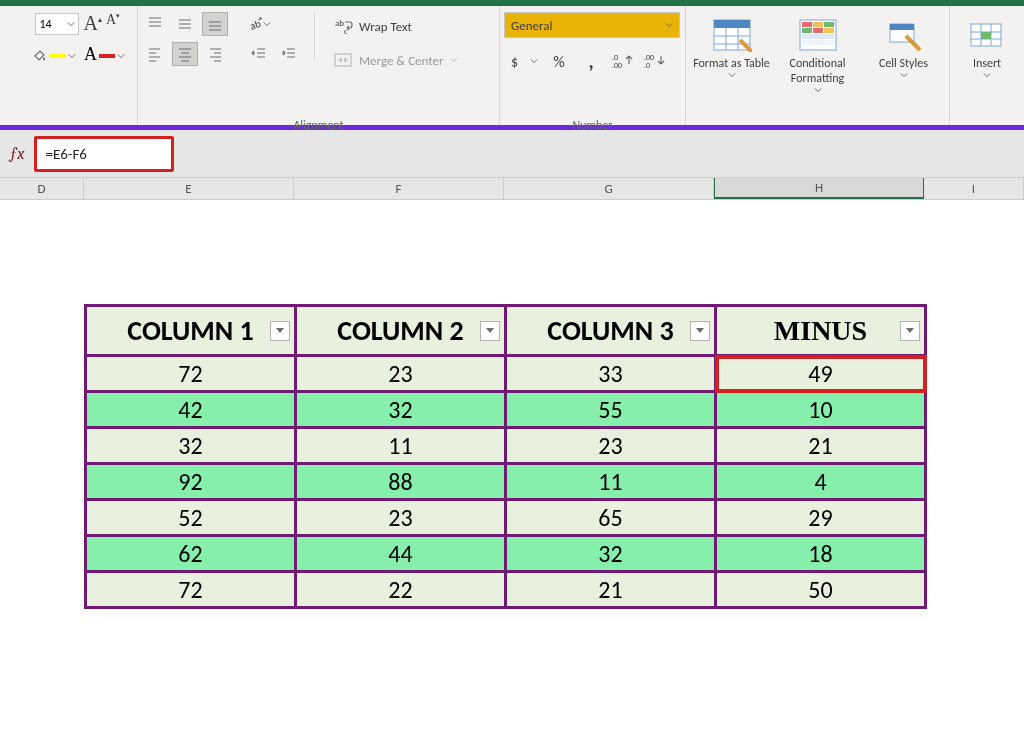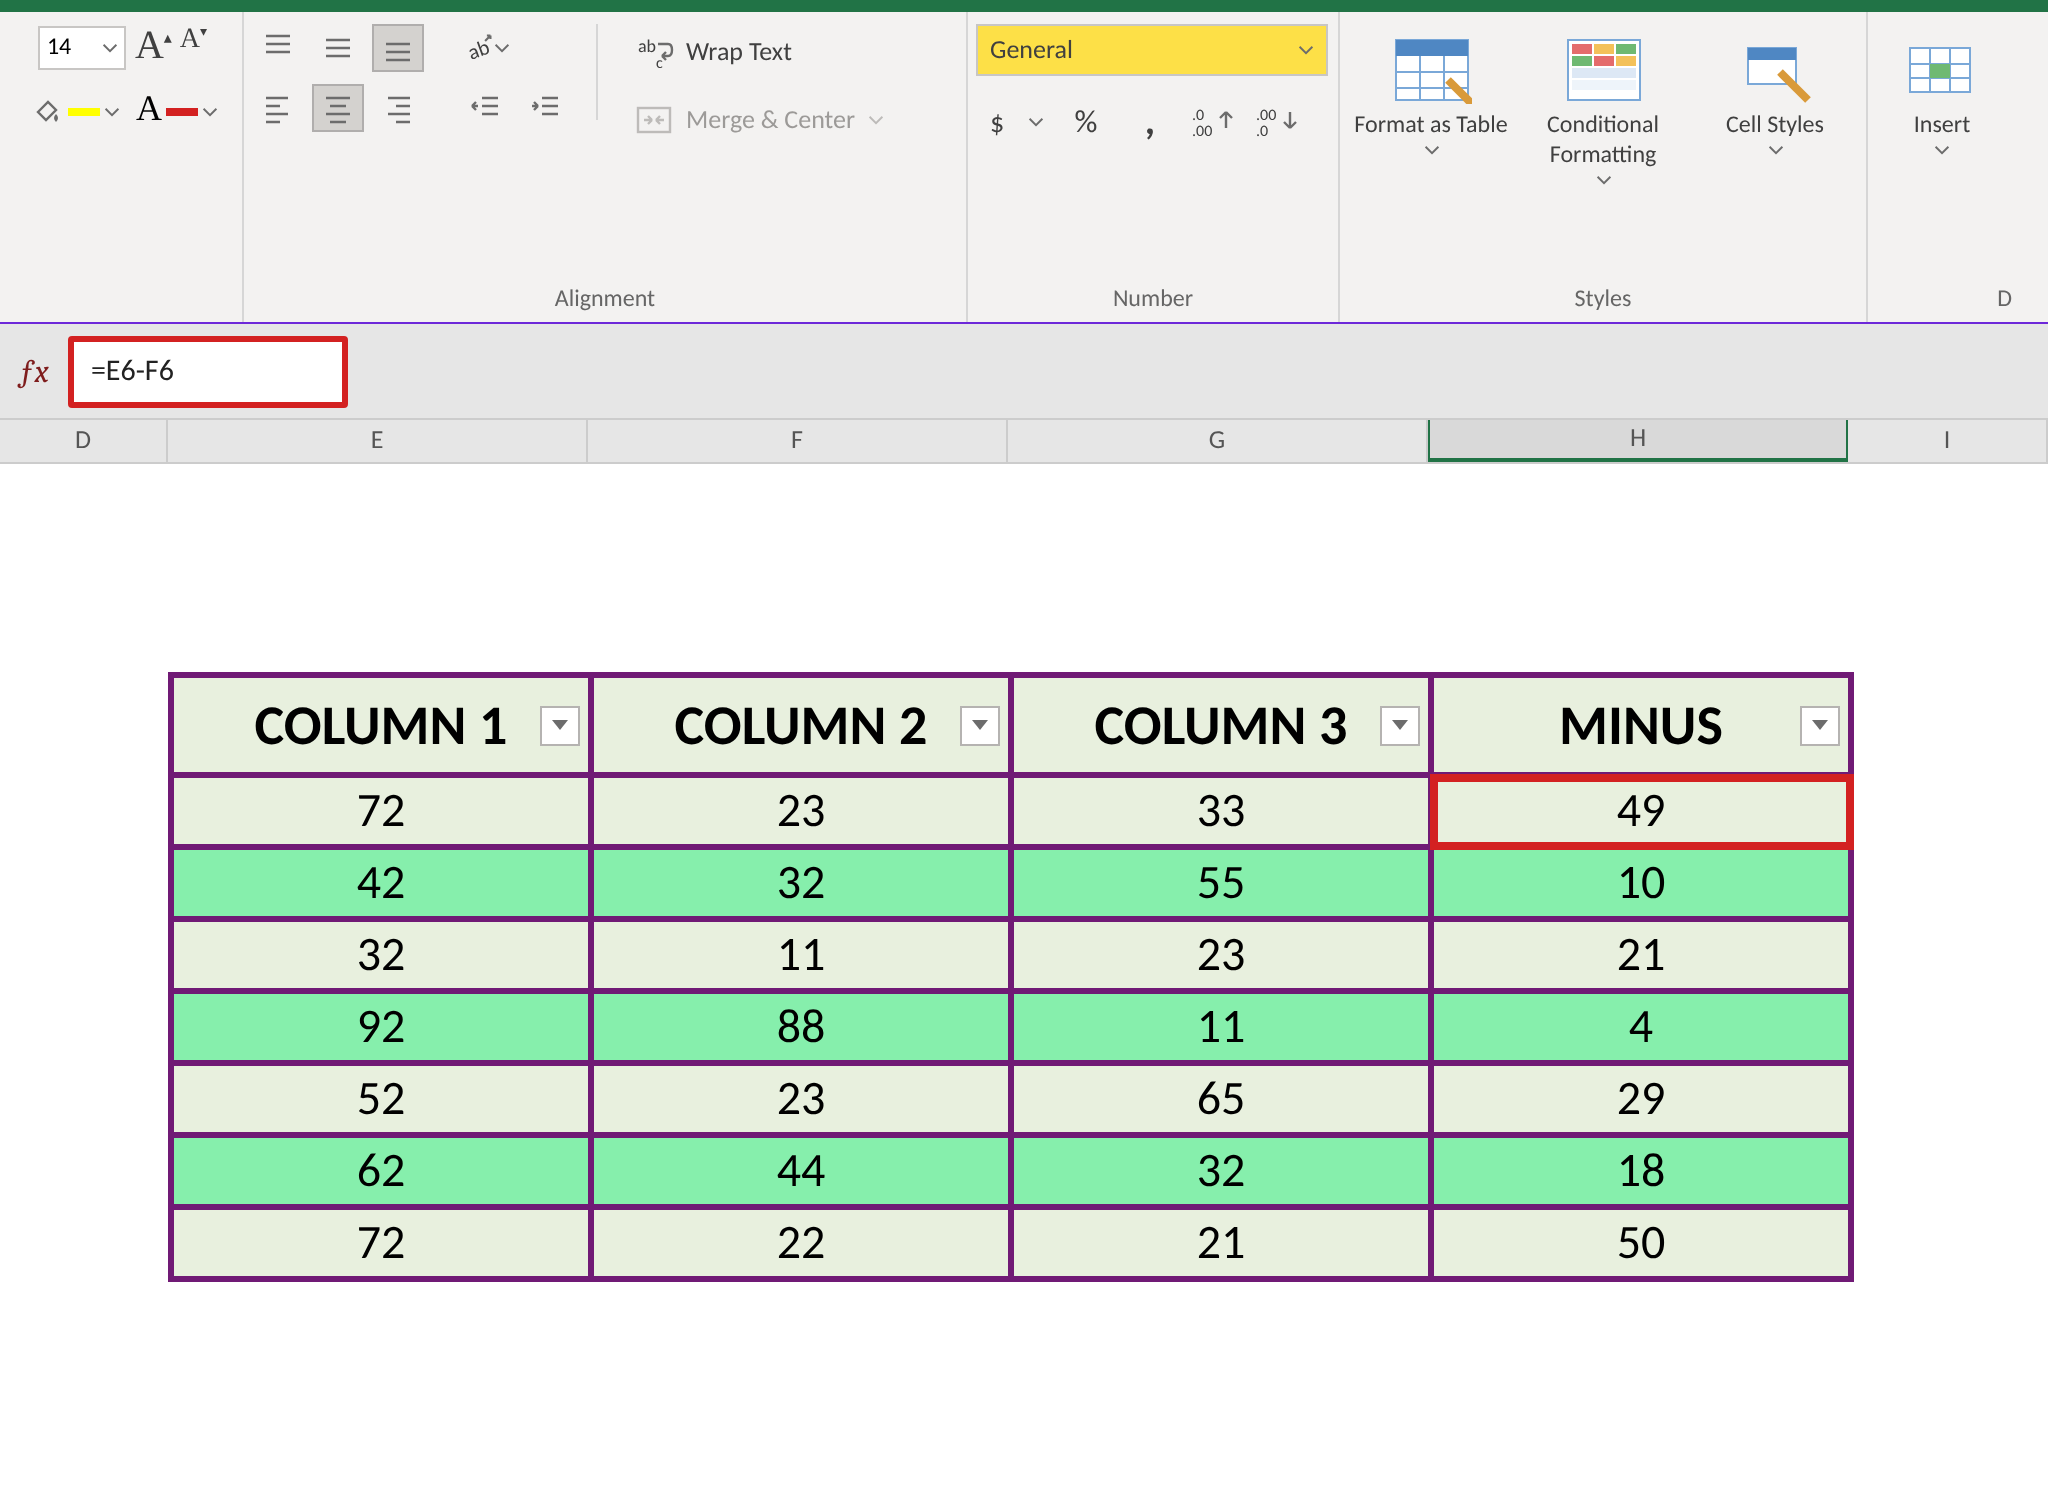--- a/index.html
+++ b/index.html
@@ -11,24 +11,25 @@
       height: 747px;
       overflow: hidden;
       position: relative;
     }
     .title-strip {
       height: 6px;
       background: #217346;
     }
     .ribbon {
       background: #f3f2f1;
-      border-bottom: 1px solid #6d28d9;
-      height: 156px;
+      border-bottom: 5px solid #6d28d9;
+      height: 124px;
       display: flex;
       padding-left: 2px;
+      justify-content: flex-end;
     }
     .ribbon-group {
       border-right: 1px solid #d6d6d6;
       display: flex;
       flex-direction: column;
       justify-content: space-between;
       padding: 6px 4px 2px 4px;
       position: relative;
     }
     .ribbon-group-body {
@@ -96,21 +97,21 @@
     }
     .wrap-text .lbl, .merge-center .lbl { font-size: 13px; }
 
     
     .number-group { width: 186px; }
     .number-row1 {
       display: flex; align-items: center;
     }
     .number-format-combo {
       display: flex; align-items: center; justify-content: space-between;
-      background: #fde047; border: 1px solid #c8c6c4;
+      background: #eab308; border: 1px solid #c8c6c4;
       height: 26px; width: 176px; padding: 0 6px;
       color: #404040; font-size: 13px;
     }
     .number-row2 { display: flex; align-items: center; gap: 2px; margin-top: 6px; }
     .num-btn {
       width: 30px; height: 26px; display: flex; align-items: center; justify-content: center;
       cursor: pointer; color: #404040;
     }
     .num-btn.split { width: 38px; justify-content: center; gap: 3px; }
 
@@ -191,21 +192,21 @@
       font-weight: 700;
       font-size: 28px;
       padding: 6px 12px;
     }
     .datatable td { font-weight: 400; }
     .datatable tr.even td, .datatable tr:first-child th { background: #e8f0de; }
     .datatable tr.odd td { background: #86efac; }
     .col-e { width: 210px; }
     .col-f { width: 210px; }
     .col-g { width: 210px; }
-    .col-h { width: 210px; }
+    .col-h { width: 210px; font-family: Liberation Serif, serif; }
 
     .filter-btn {
       position: absolute;
       right: 4px; top: 50%; transform: translateY(-50%);
       width: 20px; height: 20px;
       border: 1px solid #b5b3b1;
       background: #fff;
       display: flex; align-items: center; justify-content: center;
       cursor: pointer;
     }

